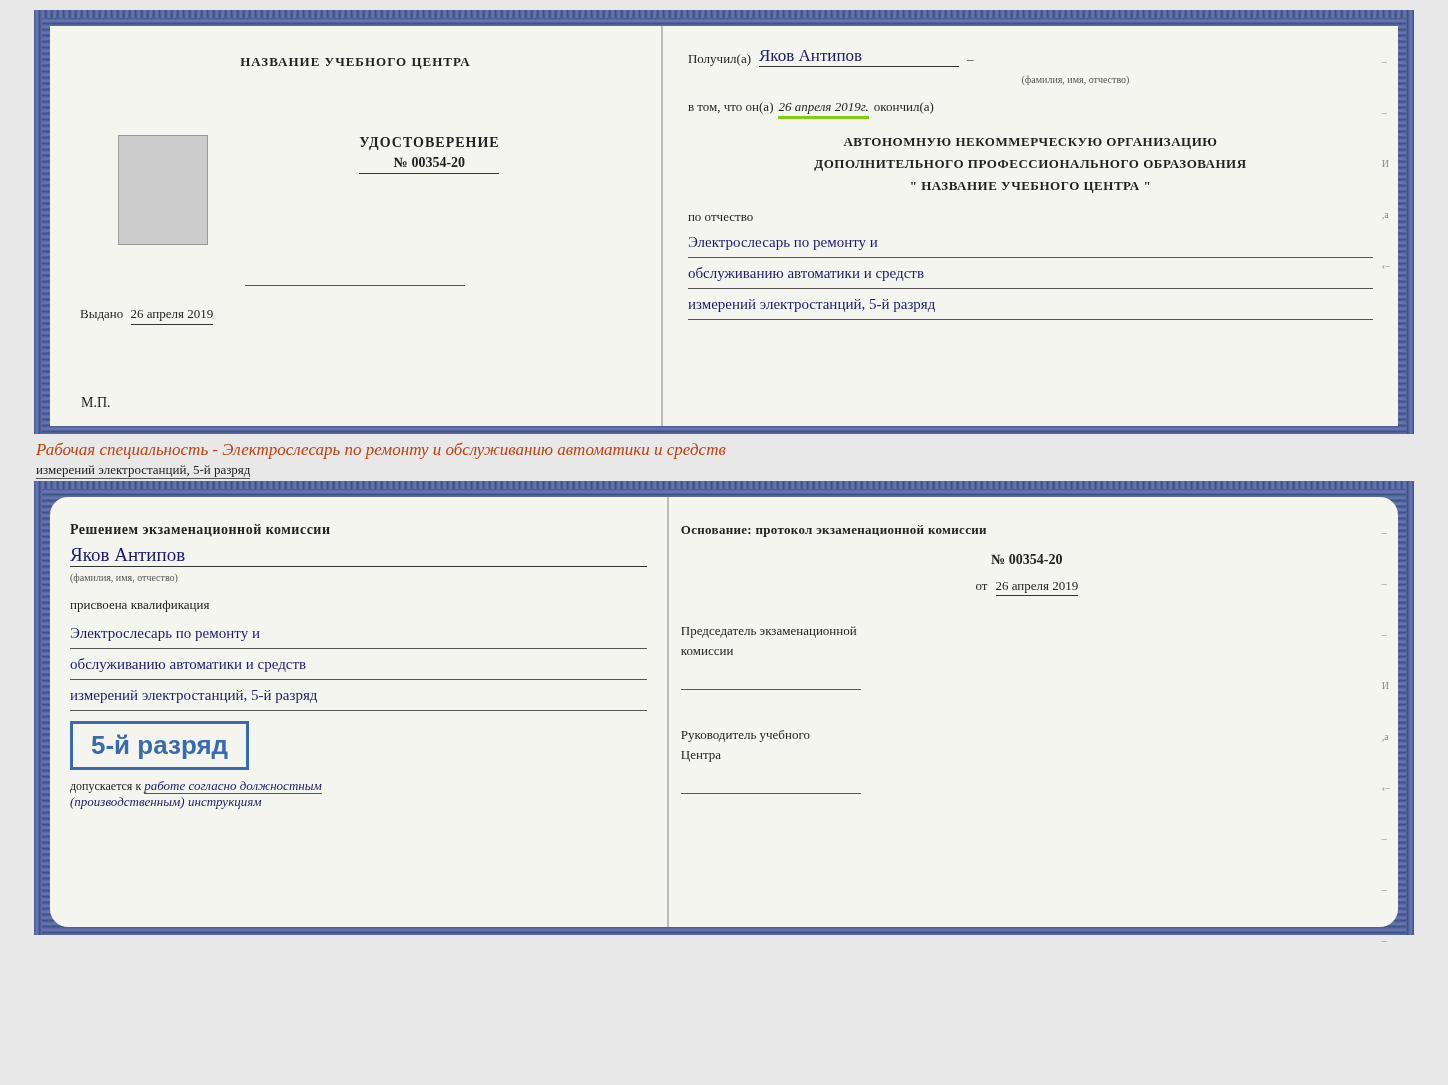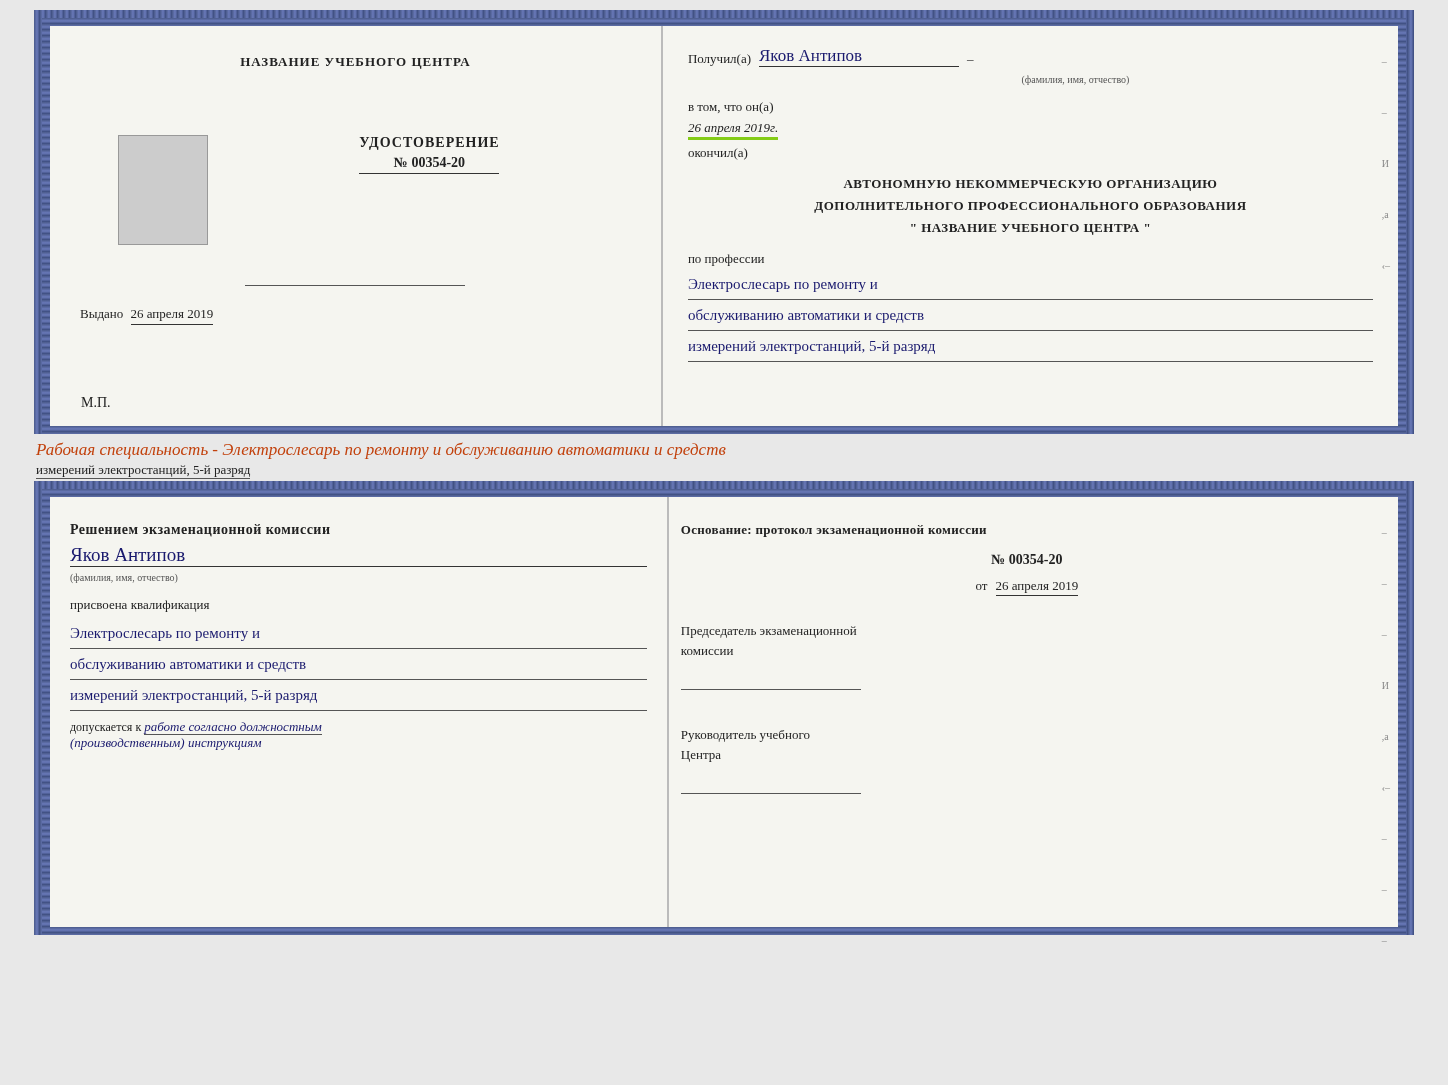--- a/index.html
+++ b/index.html
@@ -57,34 +57,34 @@
 
           <div style="display: flex; align-items: flex-end; gap: 8px; margin-bottom: 2px;">
             <span style="font-size: 13px; color: #222; white-space: nowrap;">Получил(а)</span>
             <span style="font-family: 'Segoe Script','Comic Sans MS',cursive; font-size: 17px; color: #1a1a6e; border-bottom: 1px solid #333; display: inline-block; min-width: 200px;">Яков Антипов</span>
             <span style="font-size: 13px; color: #222;">–</span>
           </div>
           <div style="text-align: center; padding-left: 90px;">
             <span style="font-size: 10px; color: #555;">(фамилия, имя, отчество)</span>
           </div>
 
-          <div style="margin-top: 12px; font-size: 13px; color: #222; display: flex; align-items: baseline; gap: 5px; flex-wrap: wrap; flex-direction: column;">
+          <div style="margin-top: 12px; font-size: 13px; color: #222; display: flex; align-items: baseline; gap: 5px; flex-wrap: wrap;">
             <span>в том, что он(а)</span>
             <span style="font-style: italic; border-bottom: 3px solid #84cc16; display: inline-block; padding-bottom: 1px;">26 апреля 2019г.</span>
             <span>окончил(а)</span>
           </div>
 
           <div style="margin-top: 12px; font-size: 13px; color: #222; text-align: center; font-weight: bold; letter-spacing: 0.5px; line-height: 1.7;">
             <div>АВТОНОМНУЮ НЕКОММЕРЧЕСКУЮ ОРГАНИЗАЦИЮ</div>
             <div>ДОПОЛНИТЕЛЬНОГО ПРОФЕССИОНАЛЬНОГО ОБРАЗОВАНИЯ</div>
             <div>"  НАЗВАНИЕ УЧЕБНОГО ЦЕНТРА  "</div>
           </div>
 
           <div style="margin-top: 12px; font-size: 13px; color: #222;">
-            <span>по профессии</span>
+            <span>по отчество</span>
           </div>
           <div style="font-family: 'Segoe Script','Comic Sans MS',cursive; font-size: 15px; color: #1a1a6e; border-bottom: 1px solid #555; display: block; line-height: 2; margin-top: 2px;">Электрослесарь по ремонту и</div>
           <div style="font-family: 'Segoe Script','Comic Sans MS',cursive; font-size: 15px; color: #1a1a6e; border-bottom: 1px solid #555; display: block; line-height: 2;">обслуживанию автоматики и средств</div>
           <div style="font-family: 'Segoe Script','Comic Sans MS',cursive; font-size: 15px; color: #1a1a6e; border-bottom: 1px solid #555; display: block; line-height: 2;">измерений электростанций, 5-й разряд</div>
 
           <div style="position: absolute; right: 8px; top: 30px; display: flex; flex-direction: column; gap: 40px;">
             <span style="font-size: 10px; color: #888;">–</span>
             <span style="font-size: 10px; color: #888;">–</span>
             <span style="font-size: 10px; color: #888;">И</span>
             <span style="font-size: 10px; color: #888;">,а</span>
@@ -96,33 +96,38 @@
     <div style="background: repeating-linear-gradient(to bottom, #4a5a8a 0px, #6a7aba 3px, #3a4a7a 6px); height: 8px;"></div>
   </div>
 
   <div style="padding: 6px 0 2px 2px;">
     <div style="font-size: 17px; color: #c2410c; font-style: italic;">Рабочая специальность - Электрослесарь по ремонту и обслуживанию автоматики и средств</div>
     <div style="font-size: 13px; color: #222; border-bottom: 1px solid #555; display: inline-block;">измерений электростанций, 5-й разряд</div>
   </div>
 
   <div style="background: repeating-linear-gradient(to right, #4a5a8a 0px, #6a7aba 3px, #3a4a7a 6px); padding: 8px 8px 0 8px;">
     <div style="background: repeating-linear-gradient(to bottom, #4a5a8a 0px, #6a7aba 3px, #3a4a7a 6px); padding: 8px 8px 0 8px;">
-      <div style="background: #f5f5f0; display: flex; min-height: 430px;">
+      <div style="background: #f5f5f0; display: flex; min-height: 430px; border-radius: 18px;">
 
         <div style="flex: 1; border-right: 2px solid #bbb; padding: 25px 20px; display: flex; flex-direction: column; position: relative;">
           <div style="font-size: 14px; color: #222; font-weight: bold; letter-spacing: 0.5px; margin-bottom: 6px;">Решением экзаменационной комиссии</div>
           <div style="font-family: 'Segoe Script','Comic Sans MS',cursive; font-size: 19px; color: #1a1a6e; border-bottom: 1px solid #333; display: inline-block; min-width: 250px;">Яков Антипов</div>
           <div style="text-align: left;">
             <span style="font-size: 10px; color: #555;">(фамилия, имя, отчество)</span>
           </div>
           <div style="font-size: 13px; color: #222; margin-top: 12px; margin-bottom: 5px;">присвоена квалификация</div>
           <div style="font-family: 'Segoe Script','Comic Sans MS',cursive; font-size: 15px; color: #1a1a6e; border-bottom: 1px solid #555; display: block; line-height: 2;">Электрослесарь по ремонту и</div>
           <div style="font-family: 'Segoe Script','Comic Sans MS',cursive; font-size: 15px; color: #1a1a6e; border-bottom: 1px solid #555; display: block; line-height: 2;">обслуживанию автоматики и средств</div>
           <div style="font-family: 'Segoe Script','Comic Sans MS',cursive; font-size: 15px; color: #1a1a6e; border-bottom: 1px solid #555; display: block; line-height: 2;">измерений электростанций, 5-й разряд</div>
 
+          <div style="margin-top: 10px; display: inline-block;">
+            <div style="border: 3px solid #3a6ab0; padding: 6px 18px; display: inline-block;">
+              <span style="font-size: 26px; font-weight: bold; color: #3a6ab0; font-family: Arial, sans-serif;">5-й разряд</span>
+            </div>
+          </div>
 
           <div style="margin-top: 8px; font-size: 12px; color: #222;">
             <span>допускается к</span>
             <span style="font-family: 'Segoe Script','Comic Sans MS',cursive; font-style: italic; font-size: 13px; color: #1a1a6e; border-bottom: 1px solid #555;">работе согласно должностным</span>
           </div>
           <div style="font-family: 'Segoe Script','Comic Sans MS',cursive; font-style: italic; font-size: 13px; color: #1a1a6e;">(производственным) инструкциям</div>
         </div>
 
         <div style="flex: 1.2; padding: 25px 25px 20px 12px; display: flex; flex-direction: column; position: relative;">
           <div style="font-size: 13px; color: #222; font-weight: bold; letter-spacing: 0.3px;">Основание: протокол экзаменационной комиссии</div>

